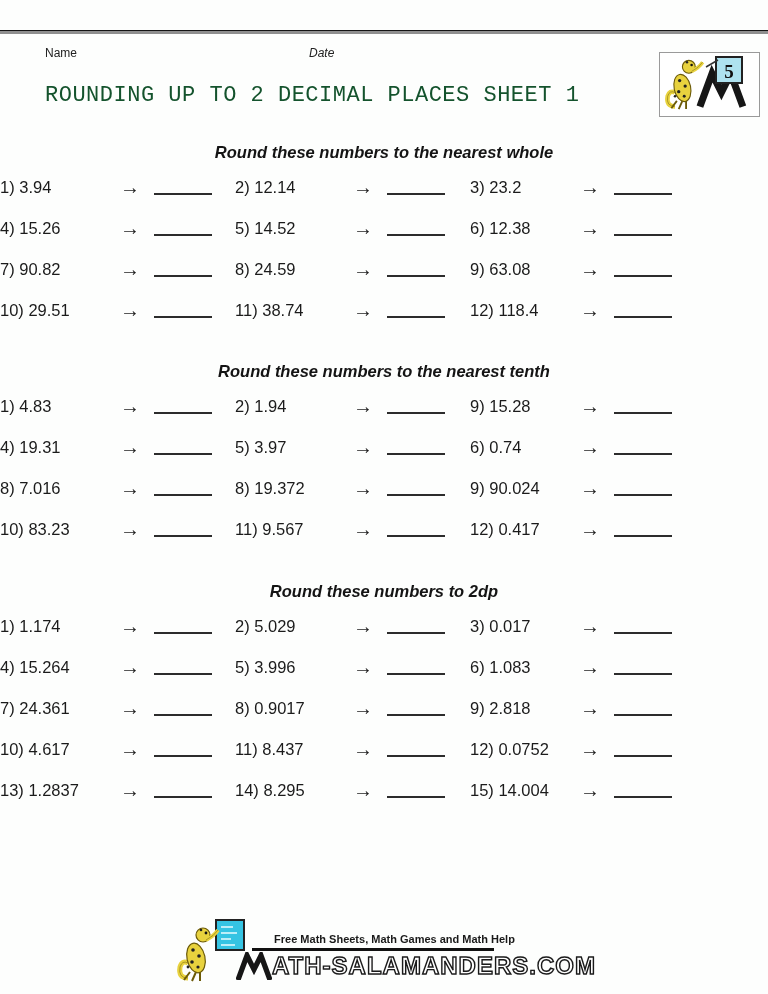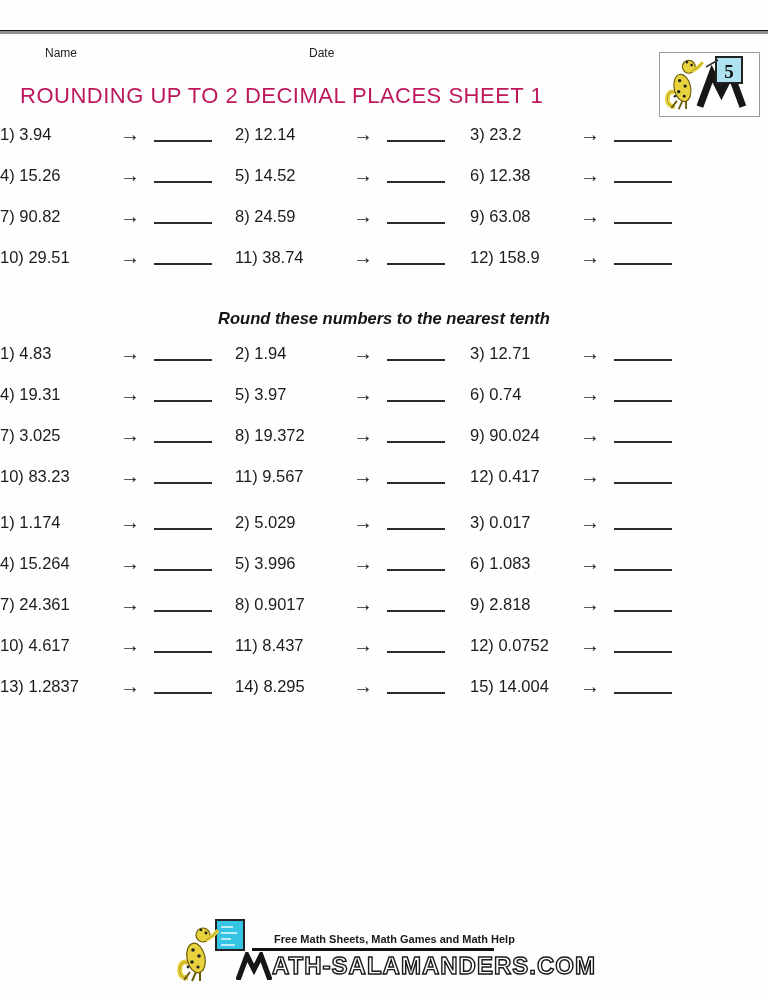--- a/index.html
+++ b/index.html
@@ -9,28 +9,28 @@
     background:#fdfefd;
     color:#1c1c1c;
     overflow:hidden;
   }
   .page { position:relative; width:768px; height:994px; }
 
   .top-strip { height:30px; }
   .top-bar   { height:4px; background:#141414; border-bottom:3px solid #8f8f8f; }
 
   .meta-row { display:flex; margin:12px 44px 0 45px; font-size:12px; color:#222; }
-  .meta-date { margin-left:232px; }
+  .meta-date { margin-left:232px;font-style:italic; }
 
   .page-title {
-    margin:23px 0 0 20px;
-    font-family:Liberation Sans, sans-serif;
+    margin:23px 0 0 45px;
+    font-family:Liberation Mono, monospace;
     font-size:22px;
     letter-spacing:.5px;
-    color:#be185d;
+    color:#14532d;
     white-space:nowrap;
   }
 
   .header-badge {
     position:absolute; top:52px; right:8px;
     width:101px; height:65px;
     border:1px solid #9a9a9a;
     background:#fff;
   }
 
@@ -121,20 +121,21 @@
       <g>
           <use href="#sala" transform="translate(4,0) scale(0.92)"></use>
         </g>
       <rect x="56" y="4" width="26" height="26" fill="#aee2ef" stroke="#222" stroke-width="2"></rect>
       <line x1="46" y1="14" x2="58" y2="7" stroke="#333" stroke-width="1.5"></line>
       <text x="69" y="25" text-anchor="middle" font-size="19" font-weight="bold" font-family="Liberation Serif, serif" fill="#111">5</text>
     </svg>
   </div>
 
   <div id="sections">
+      <div class="section-head sec-head-1">Round these numbers to the nearest whole</div>
       <div class="rows">
         <div class="prow">
           <span class="plabel">1) 3.94</span>
           <span class="arrow">→</span>
           <span class="blank"></span>
           <span class="plabel">2) 12.14</span>
           <span class="arrow">→</span>
           <span class="blank"></span>
           <span class="plabel">3) 23.2</span>
           <span class="arrow">→</span>
@@ -162,51 +163,51 @@
           <span class="arrow">→</span>
           <span class="blank"></span>
         </div>
         <div class="prow">
           <span class="plabel">10) 29.51</span>
           <span class="arrow">→</span>
           <span class="blank"></span>
           <span class="plabel">11) 38.74</span>
           <span class="arrow">→</span>
           <span class="blank"></span>
-          <span class="plabel">12) 158.9</span>
+          <span class="plabel">12) 118.4</span>
           <span class="arrow">→</span>
           <span class="blank"></span>
         </div>
       </div>
       <div class="section-head sec-head-2">Round these numbers to the nearest tenth</div>
       <div class="rows">
         <div class="prow">
           <span class="plabel">1) 4.83</span>
           <span class="arrow">→</span>
           <span class="blank"></span>
           <span class="plabel">2) 1.94</span>
           <span class="arrow">→</span>
           <span class="blank"></span>
-          <span class="plabel">3) 12.71</span>
+          <span class="plabel">9) 15.28</span>
           <span class="arrow">→</span>
           <span class="blank"></span>
         </div>
         <div class="prow">
           <span class="plabel">4) 19.31</span>
           <span class="arrow">→</span>
           <span class="blank"></span>
           <span class="plabel">5) 3.97</span>
           <span class="arrow">→</span>
           <span class="blank"></span>
           <span class="plabel">6) 0.74</span>
           <span class="arrow">→</span>
           <span class="blank"></span>
         </div>
         <div class="prow">
-          <span class="plabel">7) 3.025</span>
+          <span class="plabel">8) 7.016</span>
           <span class="arrow">→</span>
           <span class="blank"></span>
           <span class="plabel">8) 19.372</span>
           <span class="arrow">→</span>
           <span class="blank"></span>
           <span class="plabel">9) 90.024</span>
           <span class="arrow">→</span>
           <span class="blank"></span>
         </div>
         <div class="prow">
@@ -214,20 +215,21 @@
           <span class="arrow">→</span>
           <span class="blank"></span>
           <span class="plabel">11) 9.567</span>
           <span class="arrow">→</span>
           <span class="blank"></span>
           <span class="plabel">12) 0.417</span>
           <span class="arrow">→</span>
           <span class="blank"></span>
         </div>
       </div>
+      <div class="section-head sec-head-3">Round these numbers to 2dp</div>
       <div class="rows">
         <div class="prow">
           <span class="plabel">1) 1.174</span>
           <span class="arrow">→</span>
           <span class="blank"></span>
           <span class="plabel">2) 5.029</span>
           <span class="arrow">→</span>
           <span class="blank"></span>
           <span class="plabel">3) 0.017</span>
           <span class="arrow">→</span>

